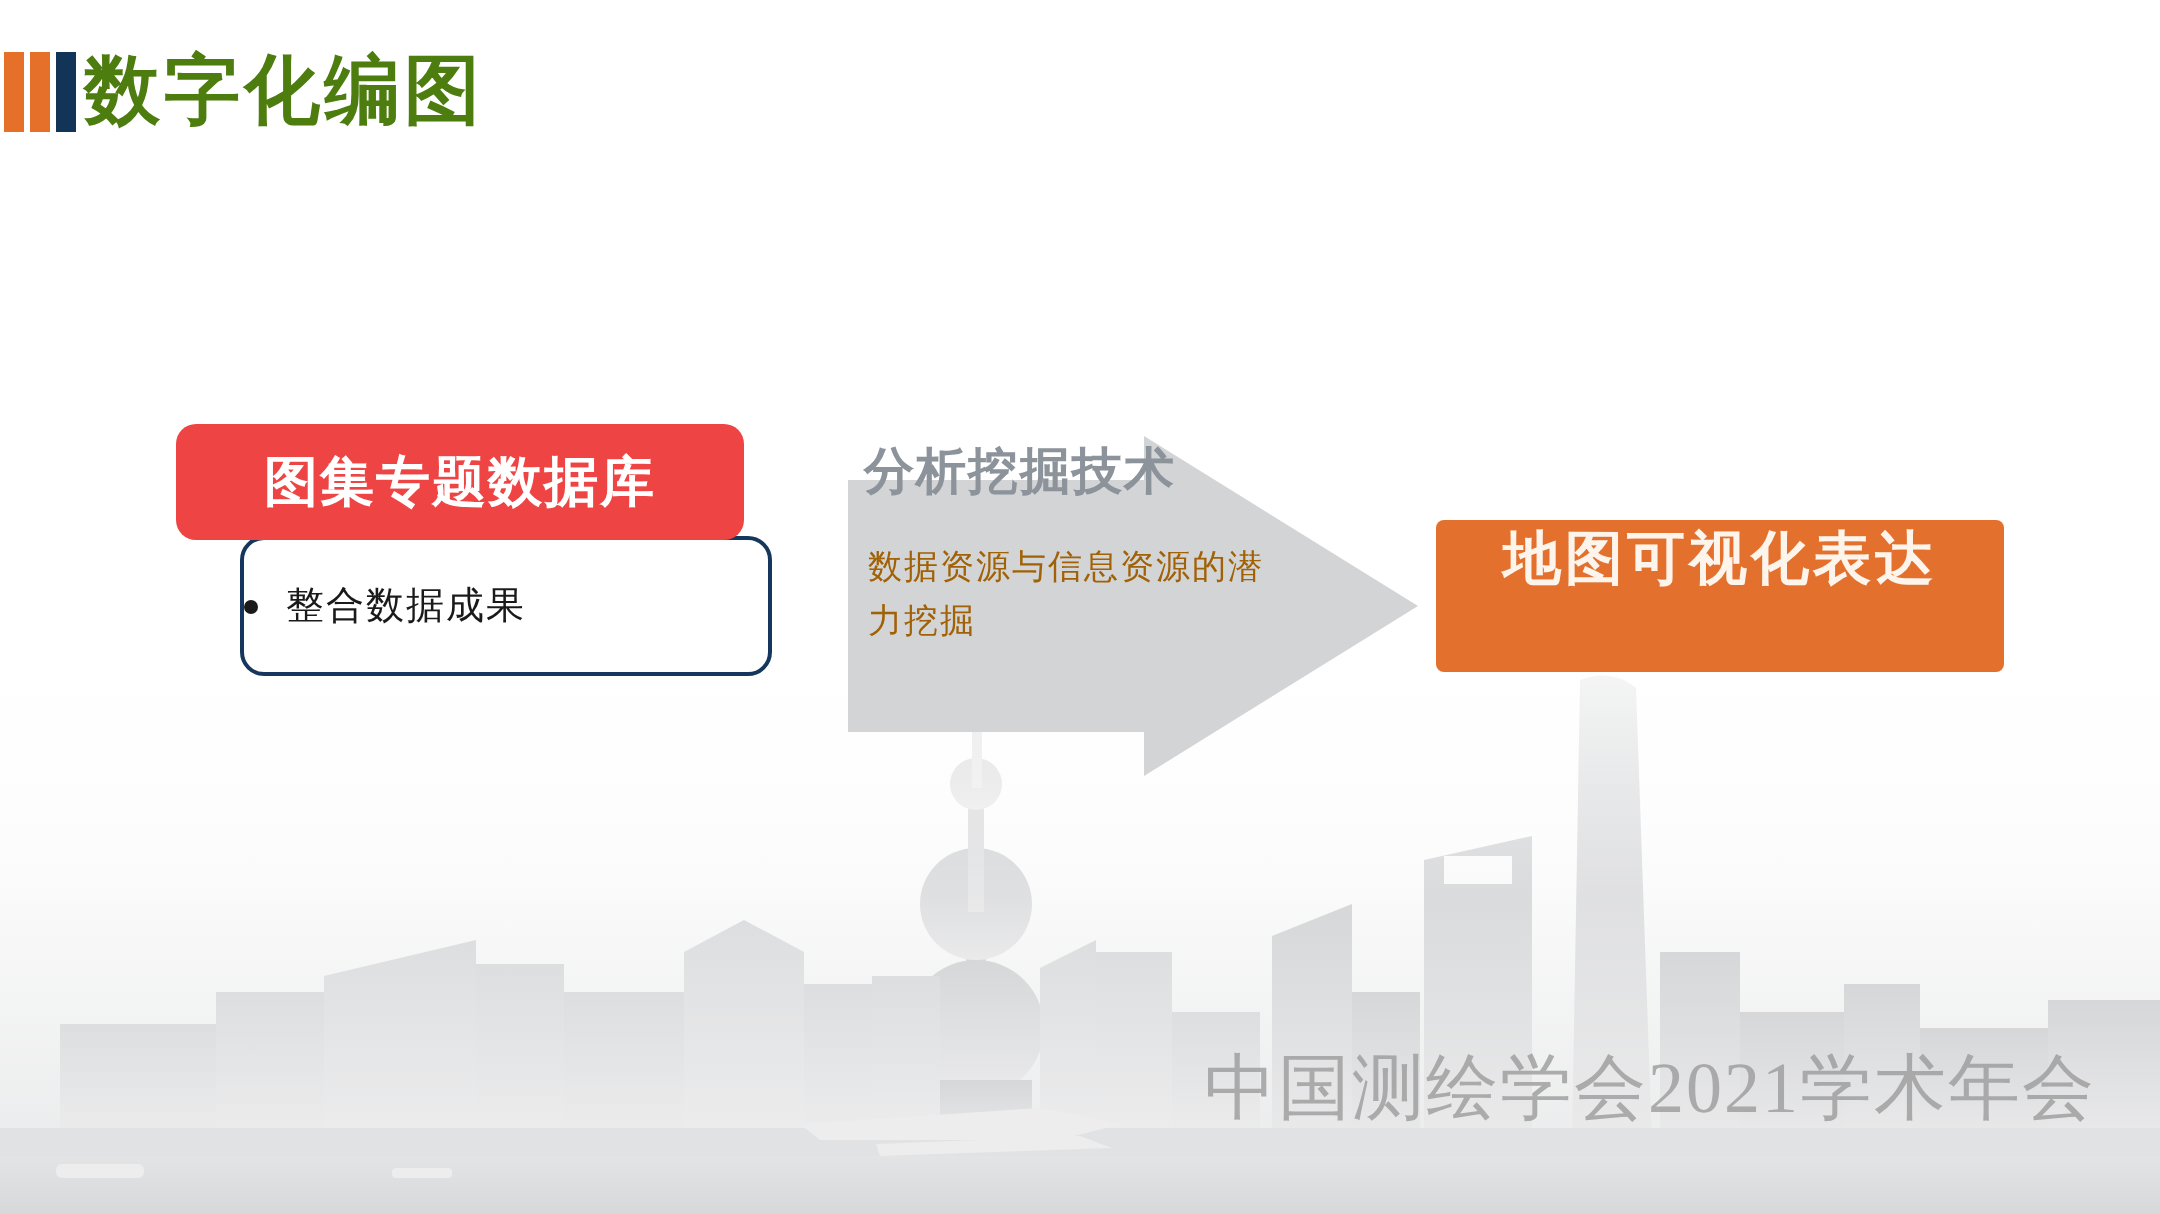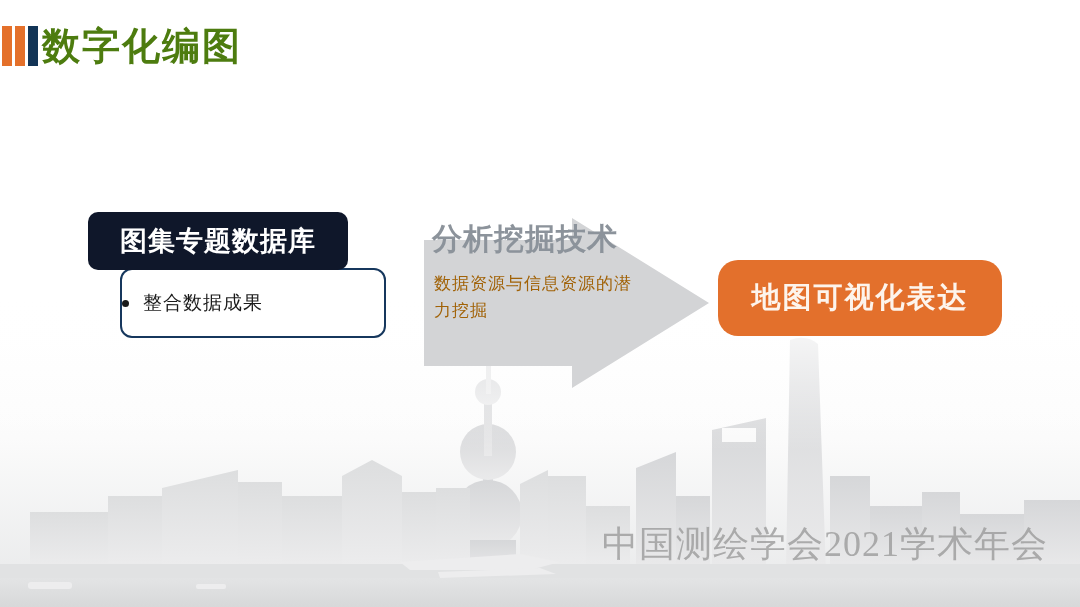--- a/index.html
+++ b/index.html
@@ -68,22 +68,22 @@
     height: 3px;
     background: #E4702A;
     width: 218px;
     margin-left: auto;
   }
 
   
   .navy-box {
     position: absolute;
     left: 88px; top: 212px;
-    width: 260px; height: 58px;
-    background: #0f172a;
+    width: 284px; height: 58px;
+    background: #ef4444;
     border-radius: 10px;
     display: flex;
     align-items: center;
     justify-content: center;
     z-index: 3;
   }
   .navy-box-label {
     color: #ffffff;
     font-size: 27px;
     font-weight: 700;
@@ -126,21 +126,21 @@
     position: absolute;
     left: 424px; top: 218px;
     width: 285px; height: 170px;
     z-index: 1;
   }
   .arrow-wrap svg { display: block; width: 100%; height: 100%; }
 
   .arrow-title {
     position: absolute;
     left: 432px; top: 219px;
-    font-size: 30px;
+    font-size: 25px;
     font-weight: 700;
     color: #8C939B;
     letter-spacing: 1px;
     white-space: nowrap;
     z-index: 4;
   }
   .arrow-body-text {
     position: absolute;
     left: 434px; top: 270px;
     width: 210px;
@@ -150,23 +150,23 @@
     letter-spacing: 1px;
     z-index: 4;
   }
 
   
   .orange-box {
     position: absolute;
     left: 718px; top: 260px;
     width: 284px; height: 76px;
     background: #E3702C;
-    border-radius: 20px;
-    display: flex;
-    align-items: center;
+    border-radius: 4px;
+    display: flex;
+    align-items: flex-start;
     justify-content: center;
     z-index: 3;
   }
   .orange-box-label {
     color: #FDF4EC;
     font-size: 29px;
     font-weight: 700;
     letter-spacing: 2px;
     white-space: nowrap;
   }

